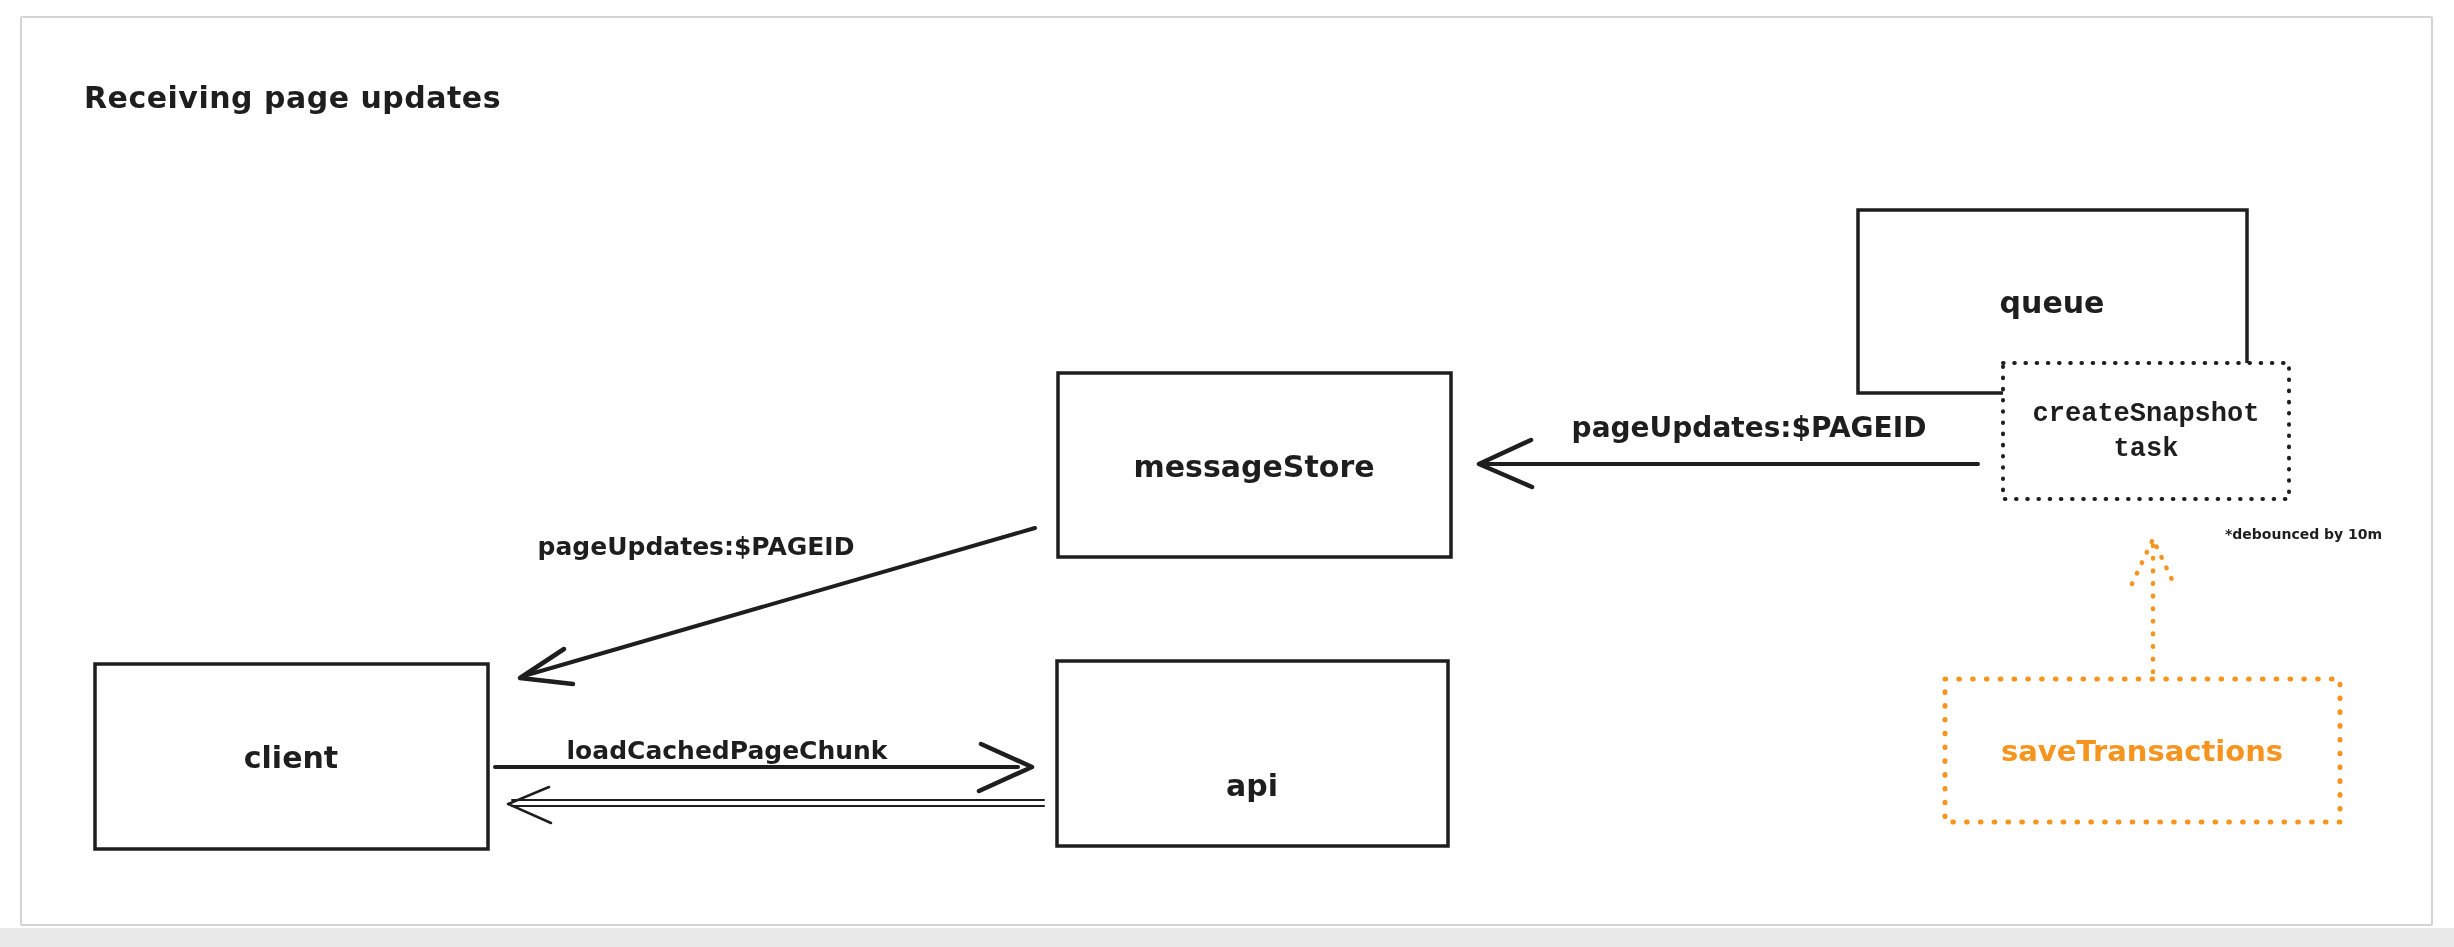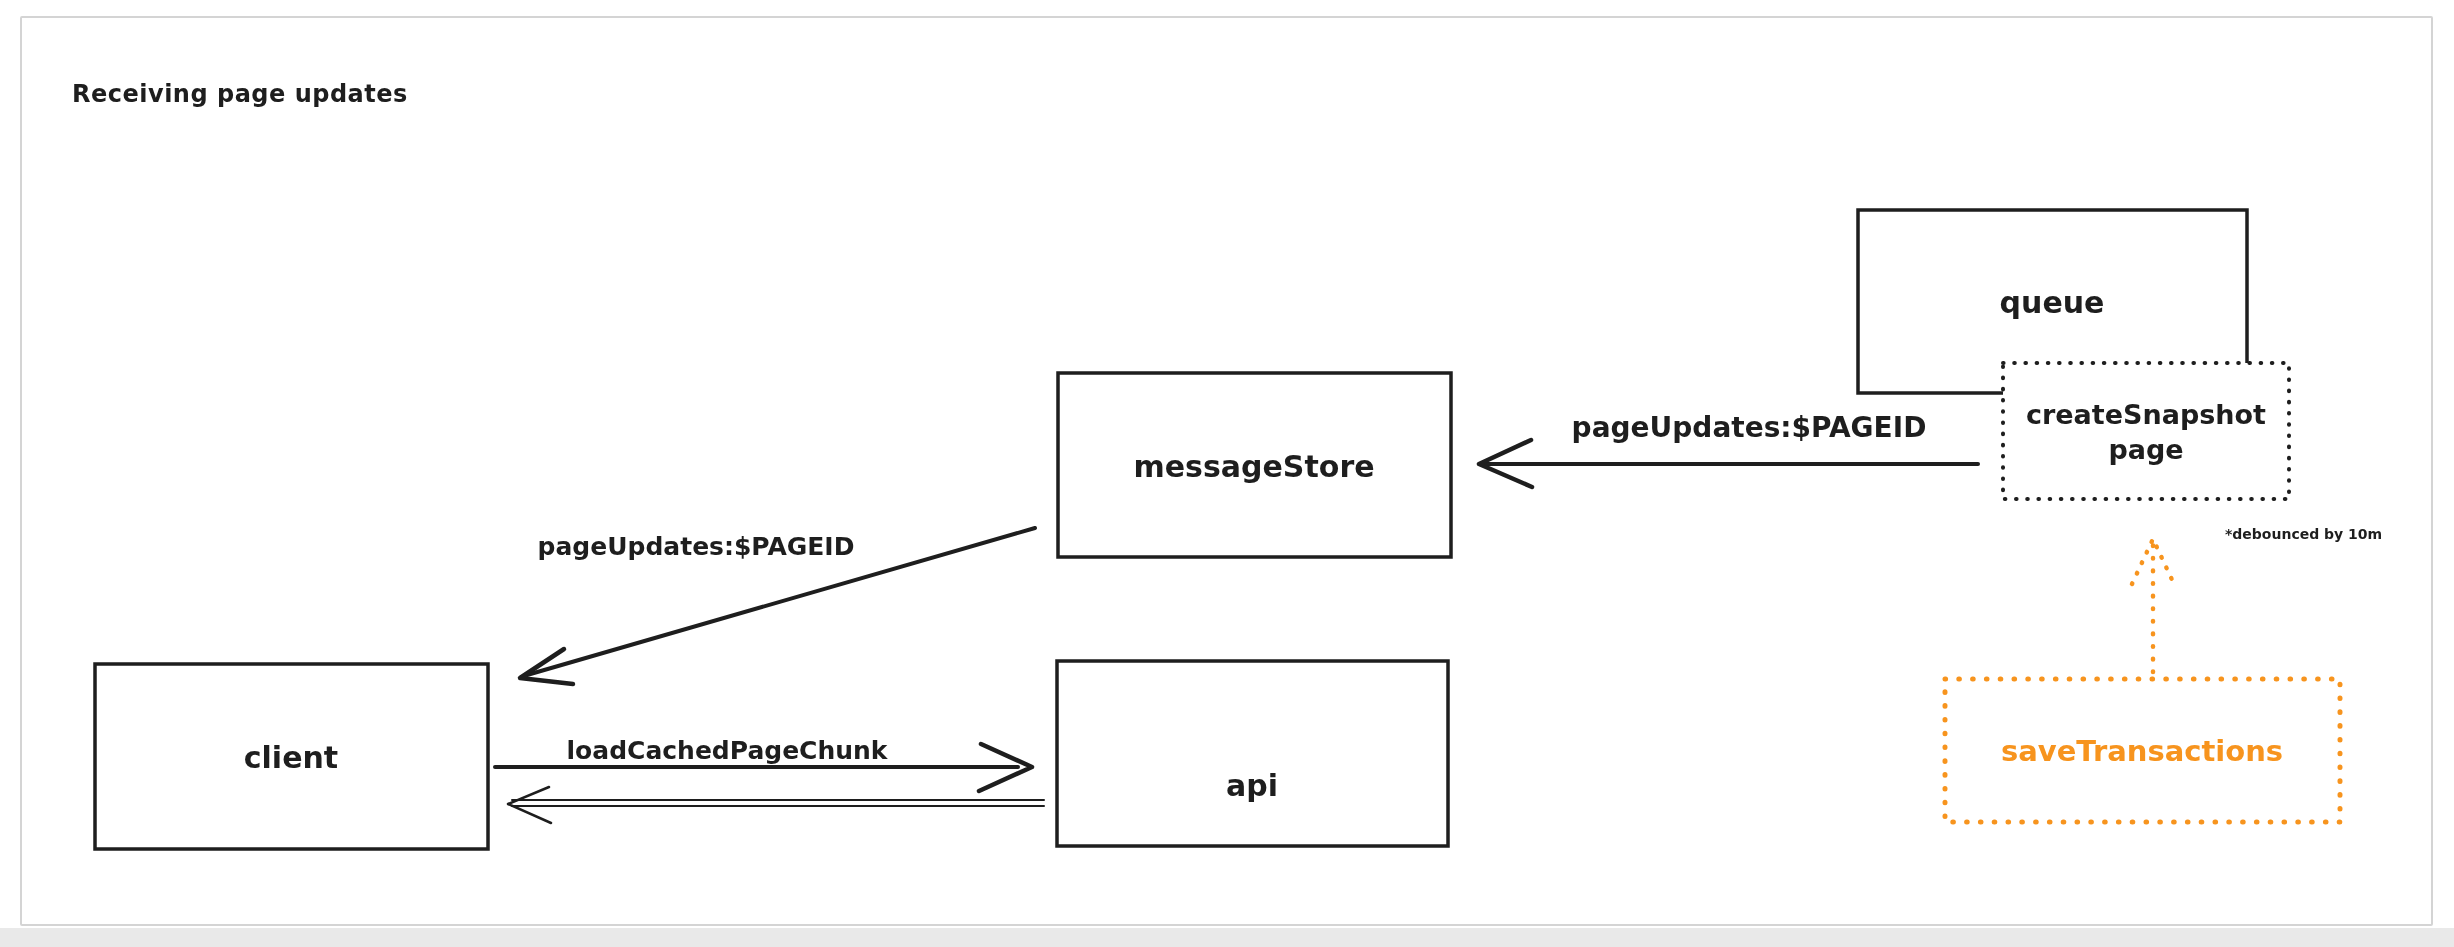--- a/index.html
+++ b/index.html
@@ -10,21 +10,21 @@
   .canvas-frame{
     position:absolute;left:20px;top:16px;width:2409px;height:906px;
     border:2px solid #d4d4d4;border-radius:2px;background:#ffffff;
   }
   .bottom-strip{
     position:absolute;left:0;top:928px;width:2454px;height:19px;background:#e9e9e9;
   }
   svg.diagram{position:absolute;left:0;top:0;}
   .lbl{position:absolute;font-weight:600;white-space:nowrap;color:#1e1e1e;line-height:1.2;}
   .center{transform:translate(-50%,-50%);text-align:center;}
-  .title{left:72px;top:80px;font-size:24px;letter-spacing:0.5px;}
+  .title{left:84px;top:80px;font-size:30px;letter-spacing:0.5px;}
   .node-lbl{font-size:30px;}
   .two-line{line-height:1.3;}
   .edge-lbl{font-size:25px;}
   .edge-lbl-lg{font-size:28px;}
   .note{left:2181px;top:526px;font-size:14px;font-weight:600;margin-left:44px;}
   .orange{color:#f7941e;}
 </style>
 </head>
 <body>
 
@@ -70,23 +70,23 @@
     <g stroke="#f7941e" fill="none" stroke-linecap="round" stroke-linejoin="round">
       <line x1="2153" y1="672" x2="2153" y2="542" stroke-width="4.5" stroke-dasharray="0.6 12"></line>
       <polyline points="2132,584 2153,539 2174,584" stroke-width="4.5" stroke-dasharray="0.6 11"></polyline>
     </g>
   </svg>
 
   <div class="lbl title">Receiving page updates</div>
 
   <div class="lbl node-lbl center" style="left:2052px;top:303px;">queue</div>
 
-  <div class="lbl center two-line" style="left:2146px;top:432px;font-size:27px;">
+  <div class="lbl center two-line" style="left:2146px;top:432px;font-size:27px;font-family:Liberation Mono, monospace;">
     <div>createSnapshot</div>
-    <div>page</div>
+    <div>task</div>
   </div>
 
   <div class="lbl node-lbl center" style="left:1254px;top:467px;">messageStore</div>
 
   <div class="lbl node-lbl center" style="left:291px;top:758px;">client</div>
 
   <div class="lbl node-lbl center" style="left:1252px;top:754px;margin-top:32px;">api</div>
 
   <div class="lbl center two-line orange" style="left:2142px;top:752px;font-size:29px;font-weight:700;">
     <div>saveTransactions</div>

